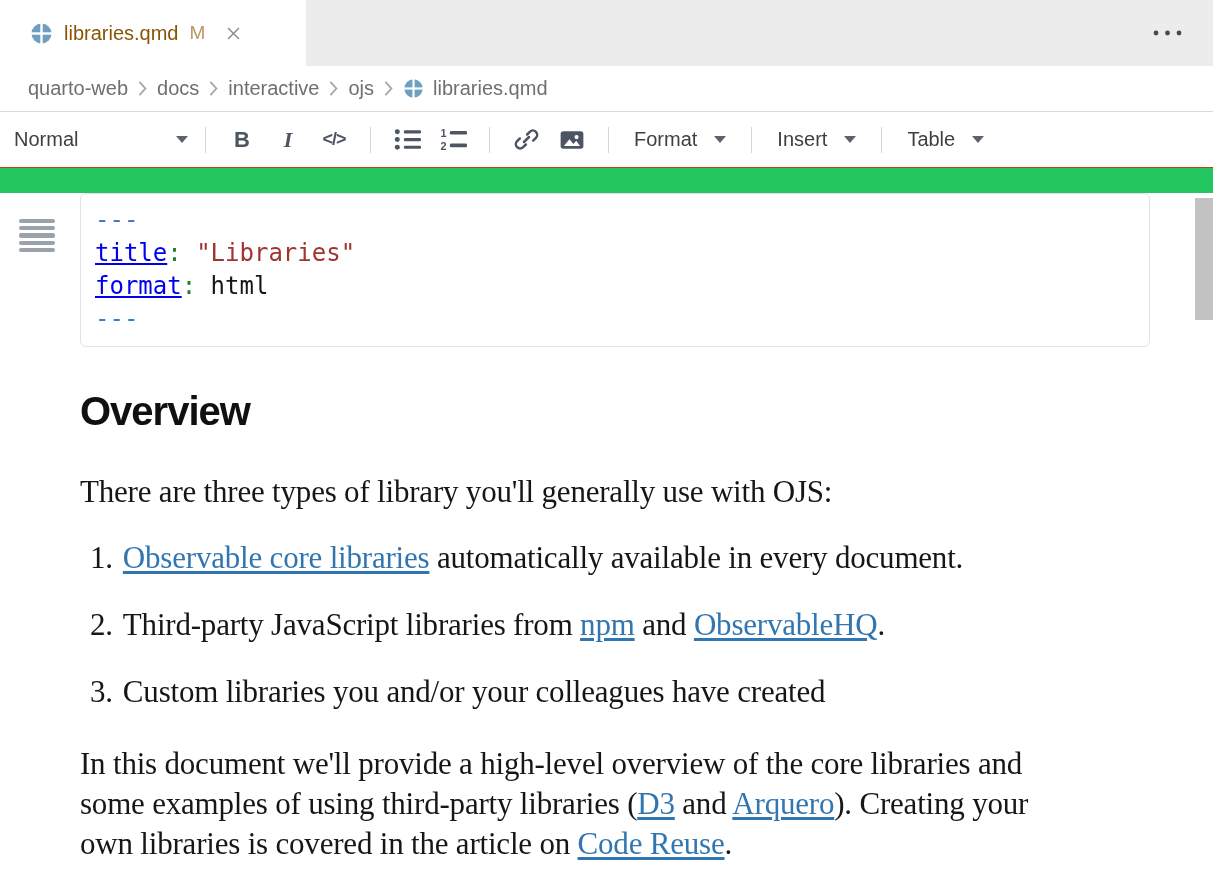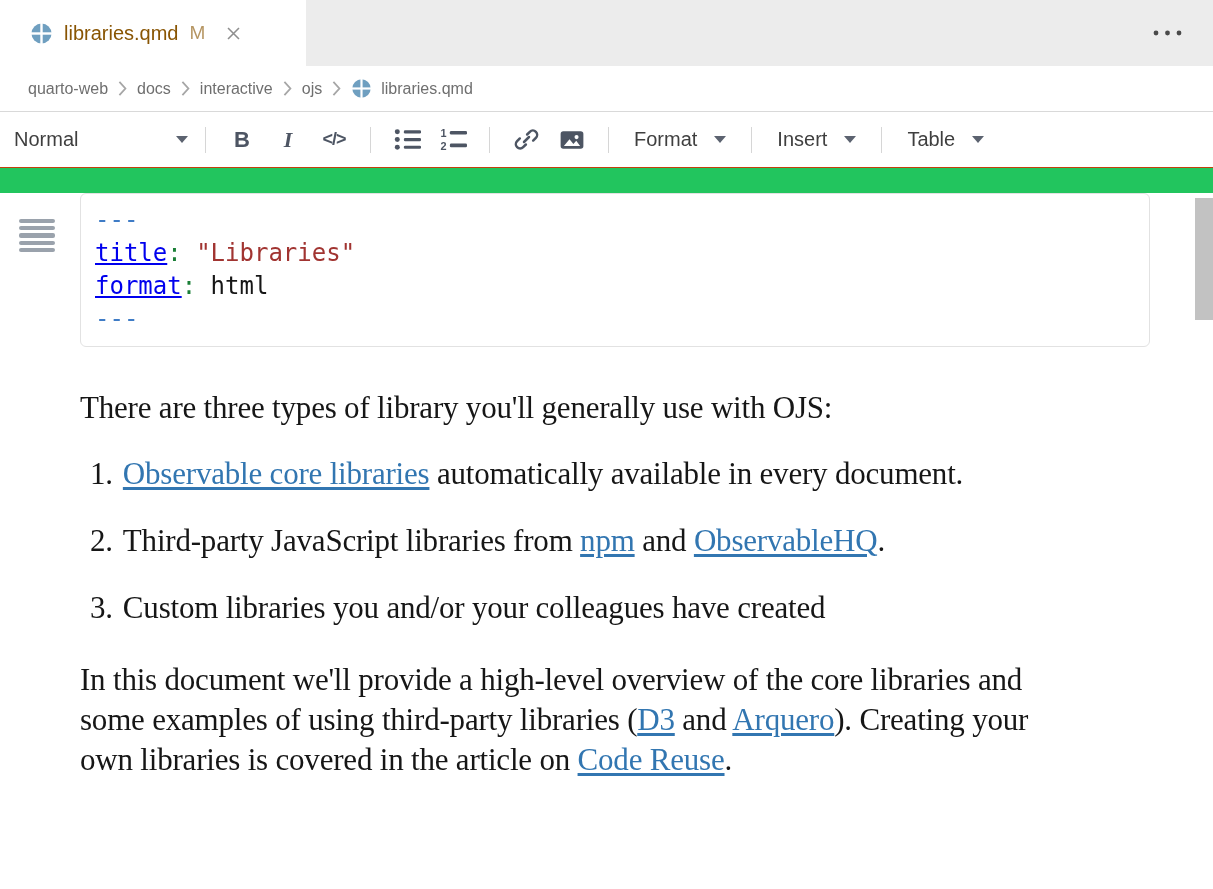--- a/index.html
+++ b/index.html
@@ -11,21 +11,21 @@
   .tabbar { height:66px; background:#ececec; display:flex; align-items:stretch; }
   .tab { width:306px; background:#fff; display:flex; align-items:center; padding-left:30px; cursor:pointer; }
   .tab-filename { color:#895503; font-size:20px; margin-left:11px; }
   .tab-badge { color:#895503; opacity:0.62; font-size:19px; margin-left:11px; }
   .tab-close { margin-left:20px; display:flex; align-items:center; cursor:pointer; }
   .tabbar-rest { flex:1; display:flex; justify-content:flex-end; align-items:center; padding-right:28px; }
   .overflow-btn { display:flex; align-items:center; cursor:pointer; padding:6px 2px; }
 
   
   .breadcrumb { height:46px; background:#fff; display:flex; align-items:center; padding-left:28px;
-    border-bottom:1px solid #d9d9d9; font-size:16px; color:#6f6f6f; }
+    border-bottom:1px solid #d9d9d9; font-size:20px; color:#6f6f6f; }
   .crumb { cursor:pointer; white-space:nowrap; }
   .bc-sep { margin:0 10px; display:flex; align-items:center; }
   .bc-icon { margin-right:9px; display:flex; align-items:center; }
 
   
   .toolbar { height:56px; background:#fff; display:flex; align-items:center; padding-left:14px;
     border-bottom:1px solid #c2410c; font-size:20px; color:#3f3f3f; }
   .tb-sep { width:1px; height:26px; background:#d6d6d6; margin:0 13px; flex:none; }
   .tb-btn { display:flex; align-items:center; justify-content:center; width:46px; height:40px;
     color:#4d5563; cursor:pointer; flex:none; }
@@ -223,20 +223,21 @@
         <div class="bar"></div>
     </div>
 
     <div class="code-block">
         <div class="code-line"><span class="tok-dash">---</span></div>
         <div class="code-line"><span class="tok-key">title</span><span class="tok-colon">:</span><span class="tok-plain"> </span><span class="tok-string">"Libraries"</span></div>
         <div class="code-line"><span class="tok-key">format</span><span class="tok-colon">:</span><span class="tok-plain"> html</span></div>
         <div class="code-line"><span class="tok-dash">---</span></div>
       </div>
 
+    <h1 class="doc-heading">Overview</h1>
 
     <p class="doc-text intro">There are three types of library you'll generally use with OJS:</p>
 
     <ol class="doc-list doc-text">
         <li>
           <span class="num">1.</span>
           <span><a class="doc-link" href="#">Observable core libraries</a><span> automatically available in every document.</span></span>
         </li>
         <li>
           <span class="num">2.</span>

